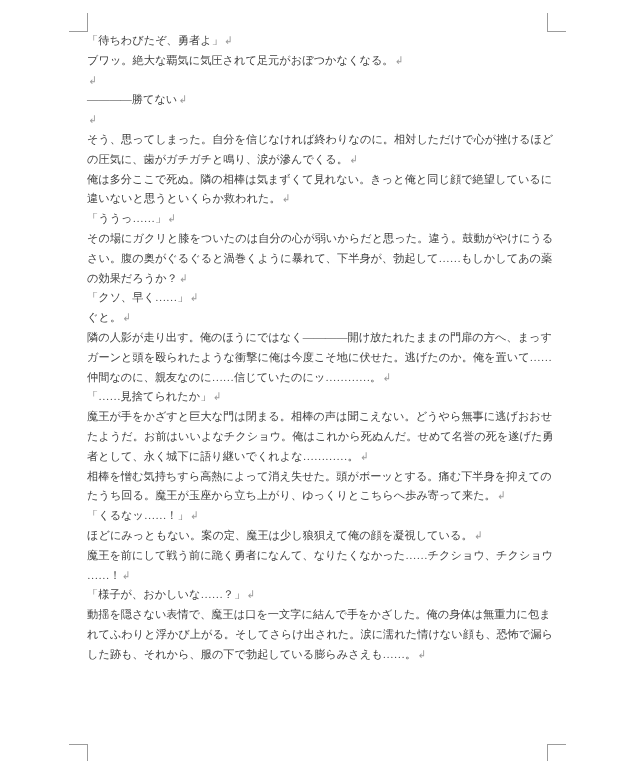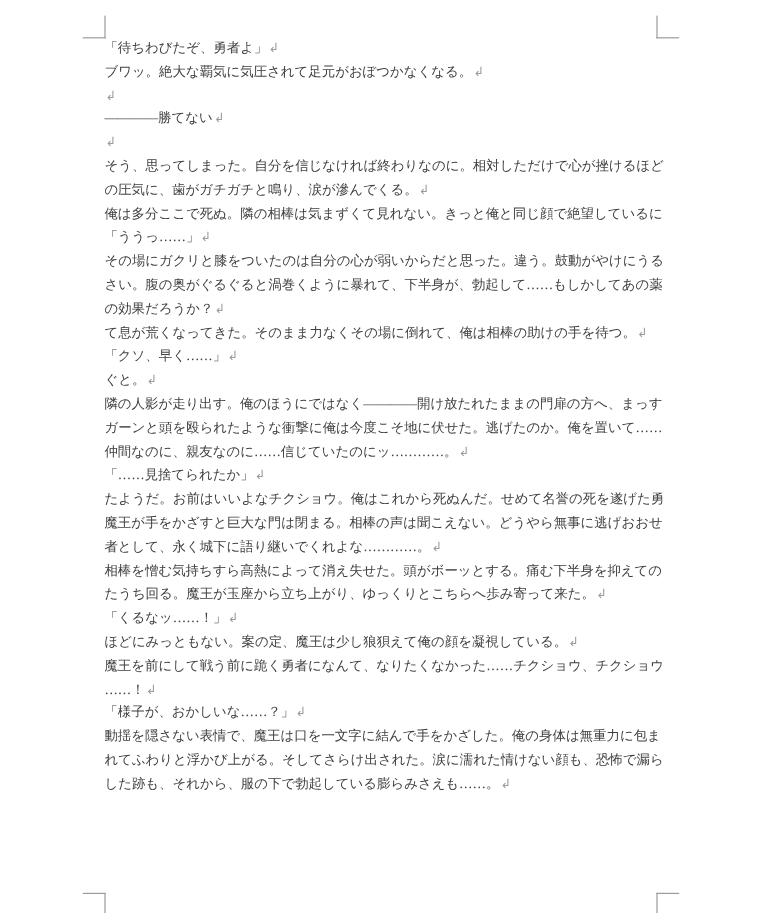--- a/index.html
+++ b/index.html
@@ -78,33 +78,33 @@
 
   <div class="text-area">
       <div class="line"><span>「待ちわびたぞ、勇者よ」</span><span class="pmark">↲</span></div>
       <div class="line"><span>ブワッ。絶大な覇気に気圧されて足元がおぼつかなくなる。</span><span class="pmark">↲</span></div>
       <div class="line"><span></span><span class="pmark">↲</span></div>
       <div class="line"><span>――――勝てない</span><span class="pmark">↲</span></div>
       <div class="line"><span></span><span class="pmark">↲</span></div>
       <div class="line"><span>そう、思ってしまった。自分を信じなければ終わりなのに。相対しただけで心が挫けるほど</span></div>
       <div class="line"><span>の圧気に、歯がガチガチと鳴り、涙が滲んでくる。</span><span class="pmark">↲</span></div>
       <div class="line"><span>俺は多分ここで死ぬ。隣の相棒は気まずくて見れない。きっと俺と同じ顔で絶望しているに</span></div>
+      <div class="line"><span>違いないと思うといくらか救われた。</span><span class="pmark">↲</span></div>
       <div class="line"><span>「ううっ……」</span><span class="pmark">↲</span></div>
       <div class="line"><span>その場にガクリと膝をついたのは自分の心が弱いからだと思った。違う。鼓動がやけにうる</span></div>
       <div class="line"><span>さい。腹の奥がぐるぐると渦巻くように暴れて、下半身が、勃起して……もしかしてあの薬</span></div>
       <div class="line"><span>の効果だろうか？</span><span class="pmark">↲</span></div>
-      <div class="line"><span>て息が荒くなってきた。そのまま力なくその場に倒れて、俺は相棒の助けの手を待つ。</span><span class="pmark">↲</span></div>
       <div class="line"><span>「クソ、早く……」</span><span class="pmark">↲</span></div>
       <div class="line"><span>ぐと。</span><span class="pmark">↲</span></div>
       <div class="line"><span>隣の人影が走り出す。俺のほうにではなく――――開け放たれたままの門扉の方へ、まっす</span></div>
       <div class="line"><span>ガーンと頭を殴られたような衝撃に俺は今度こそ地に伏せた。逃げたのか。俺を置いて……</span></div>
       <div class="line"><span>仲間なのに、親友なのに……信じていたのにッ…………。</span><span class="pmark">↲</span></div>
       <div class="line"><span>「……見捨てられたか」</span><span class="pmark">↲</span></div>
+      <div class="line"><span>魔王が手をかざすと巨大な門は閉まる。相棒の声は聞こえない。どうやら無事に逃げおおせ</span></div>
       <div class="line"><span>たようだ。お前はいいよなチクショウ。俺はこれから死ぬんだ。せめて名誉の死を遂げた勇</span></div>
-      <div class="line"><span>魔王が手をかざすと巨大な門は閉まる。相棒の声は聞こえない。どうやら無事に逃げおおせ</span></div>
       <div class="line"><span>者として、永く城下に語り継いでくれよな…………。</span><span class="pmark">↲</span></div>
       <div class="line"><span>相棒を憎む気持ちすら高熱によって消え失せた。頭がボーッとする。痛む下半身を抑えての</span></div>
       <div class="line"><span>たうち回る。魔王が玉座から立ち上がり、ゆっくりとこちらへ歩み寄って来た。</span><span class="pmark">↲</span></div>
       <div class="line"><span>「くるなッ……！」</span><span class="pmark">↲</span></div>
       <div class="line"><span>ほどにみっともない。案の定、魔王は少し狼狽えて俺の顔を凝視している。</span><span class="pmark">↲</span></div>
       <div class="line"><span>魔王を前にして戦う前に跪く勇者になんて、なりたくなかった……チクショウ、チクショウ</span></div>
       <div class="line"><span>……！</span><span class="pmark">↲</span></div>
       <div class="line"><span>「様子が、おかしいな……？」</span><span class="pmark">↲</span></div>
       <div class="line"><span>動揺を隠さない表情で、魔王は口を一文字に結んで手をかざした。俺の身体は無重力に包ま</span></div>
       <div class="line"><span>れてふわりと浮かび上がる。そしてさらけ出された。涙に濡れた情けない顔も、恐怖で漏ら</span></div>

